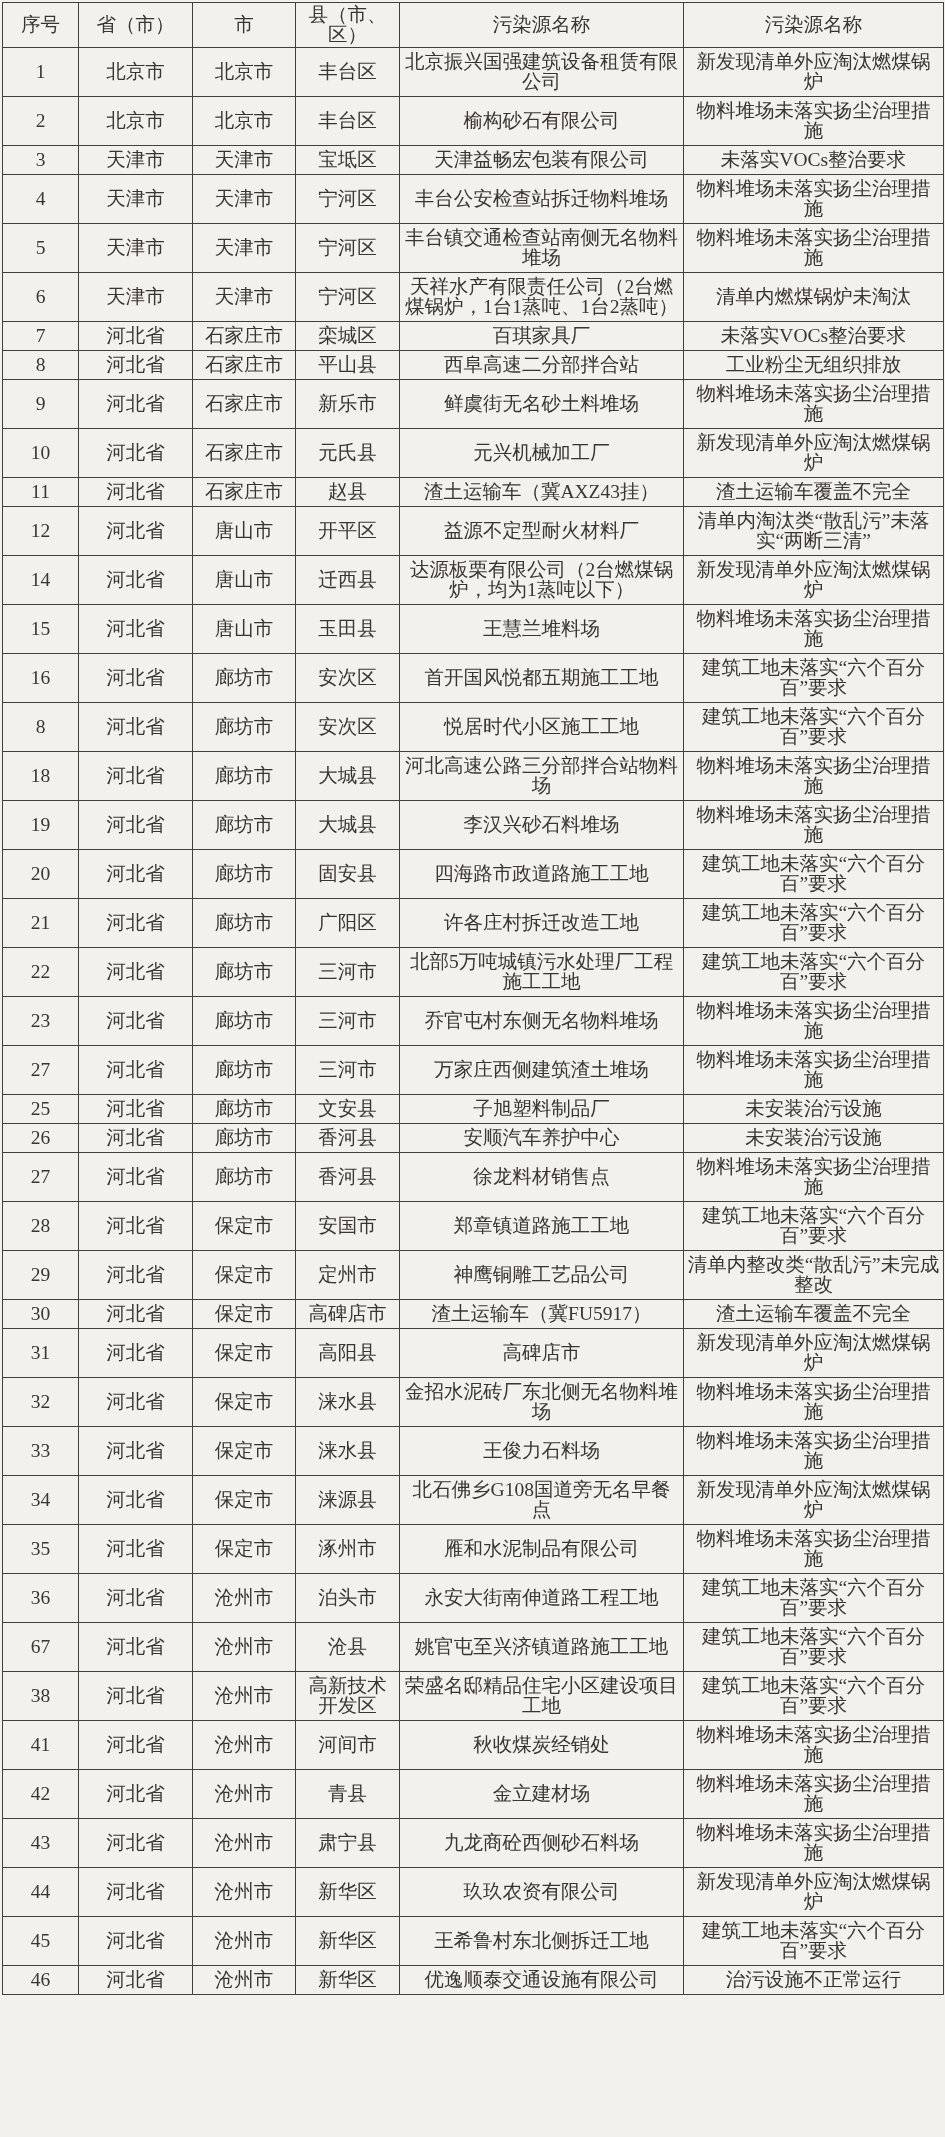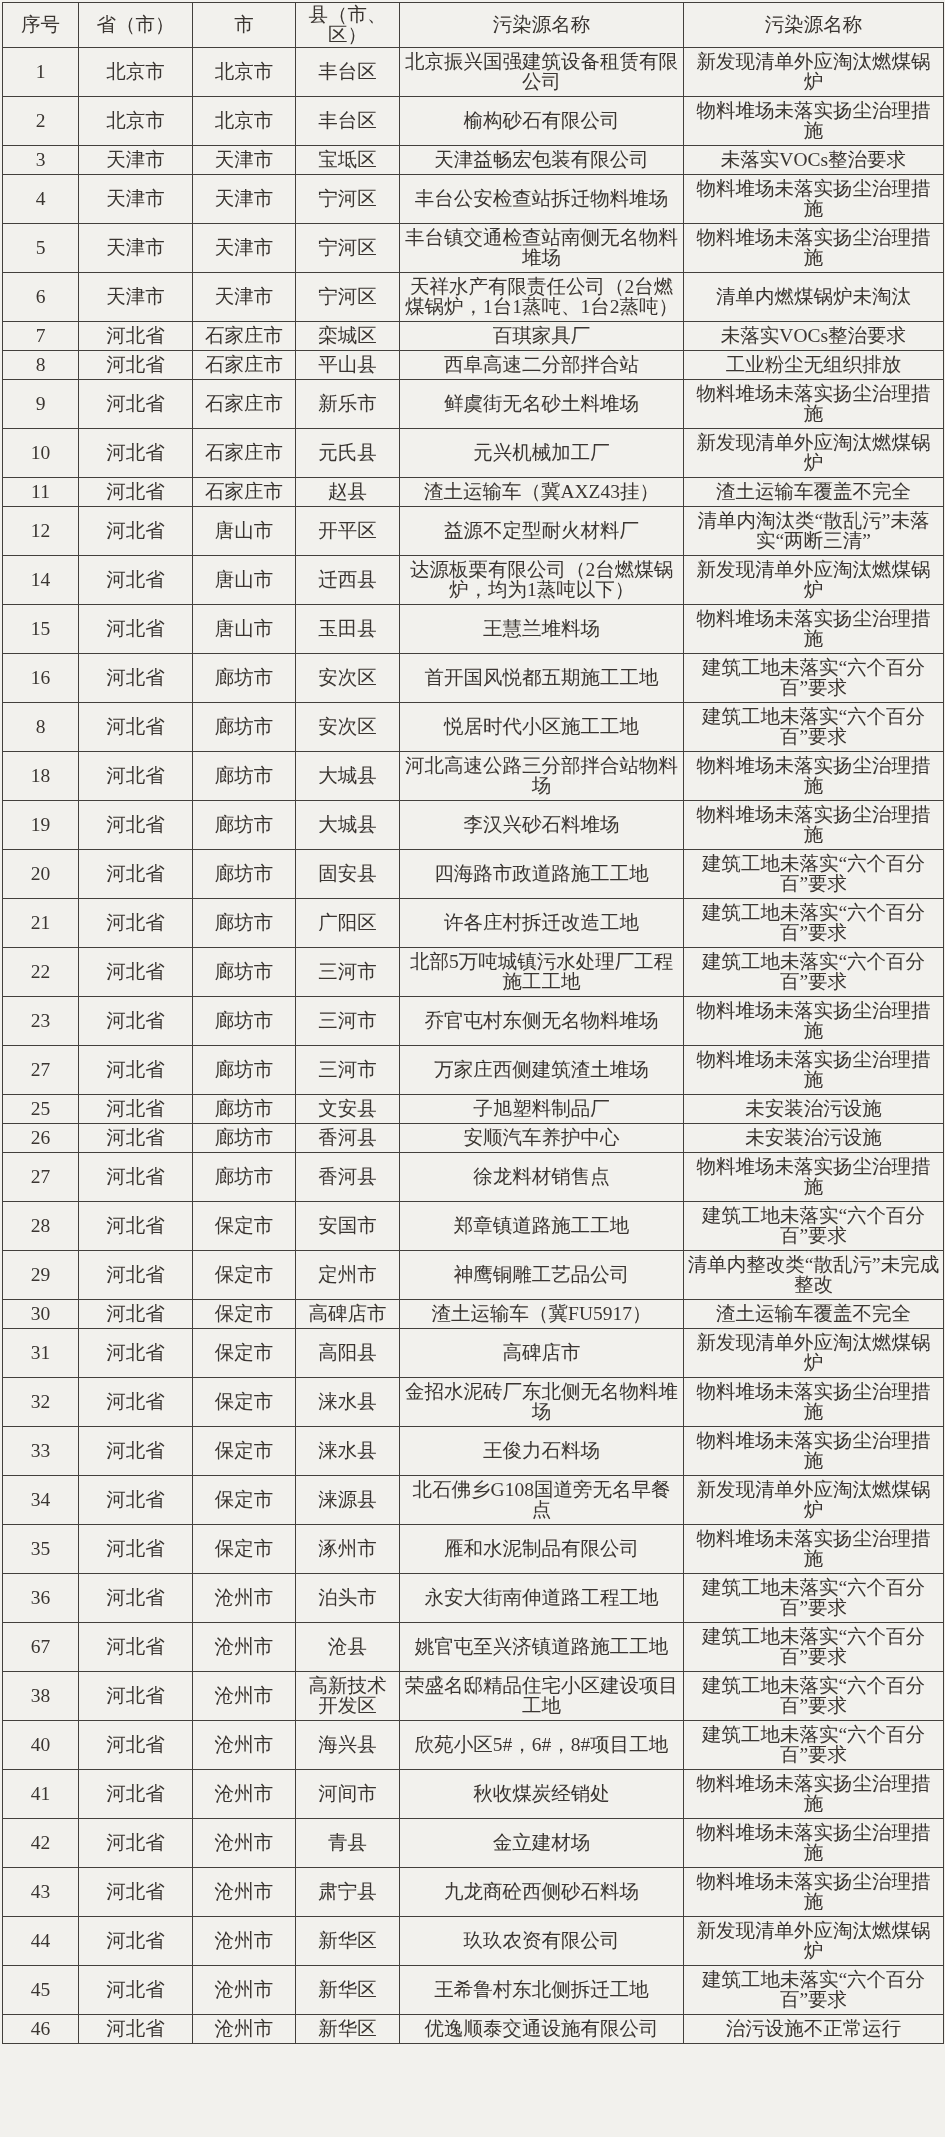--- a/index.html
+++ b/index.html
@@ -356,28 +356,20 @@
         </tr>
         <tr>
           <td>38</td>
           <td>河北省</td>
           <td>沧州市</td>
           <td>高新技术开发区</td>
           <td>荣盛名邸精品住宅小区建设项目工地</td>
           <td>建筑工地未落实“六个百分百”要求</td>
         </tr>
         <tr>
-          <td>40</td>
-          <td>河北省</td>
-          <td>沧州市</td>
-          <td>海兴县</td>
-          <td>欣苑小区5#，6#，8#项目工地</td>
-          <td>建筑工地未落实“六个百分百”要求</td>
-        </tr>
-        <tr>
           <td>41</td>
           <td>河北省</td>
           <td>沧州市</td>
           <td>河间市</td>
           <td>秋收煤炭经销处</td>
           <td>物料堆场未落实扬尘治理措施</td>
         </tr>
         <tr>
           <td>42</td>
           <td>河北省</td>

